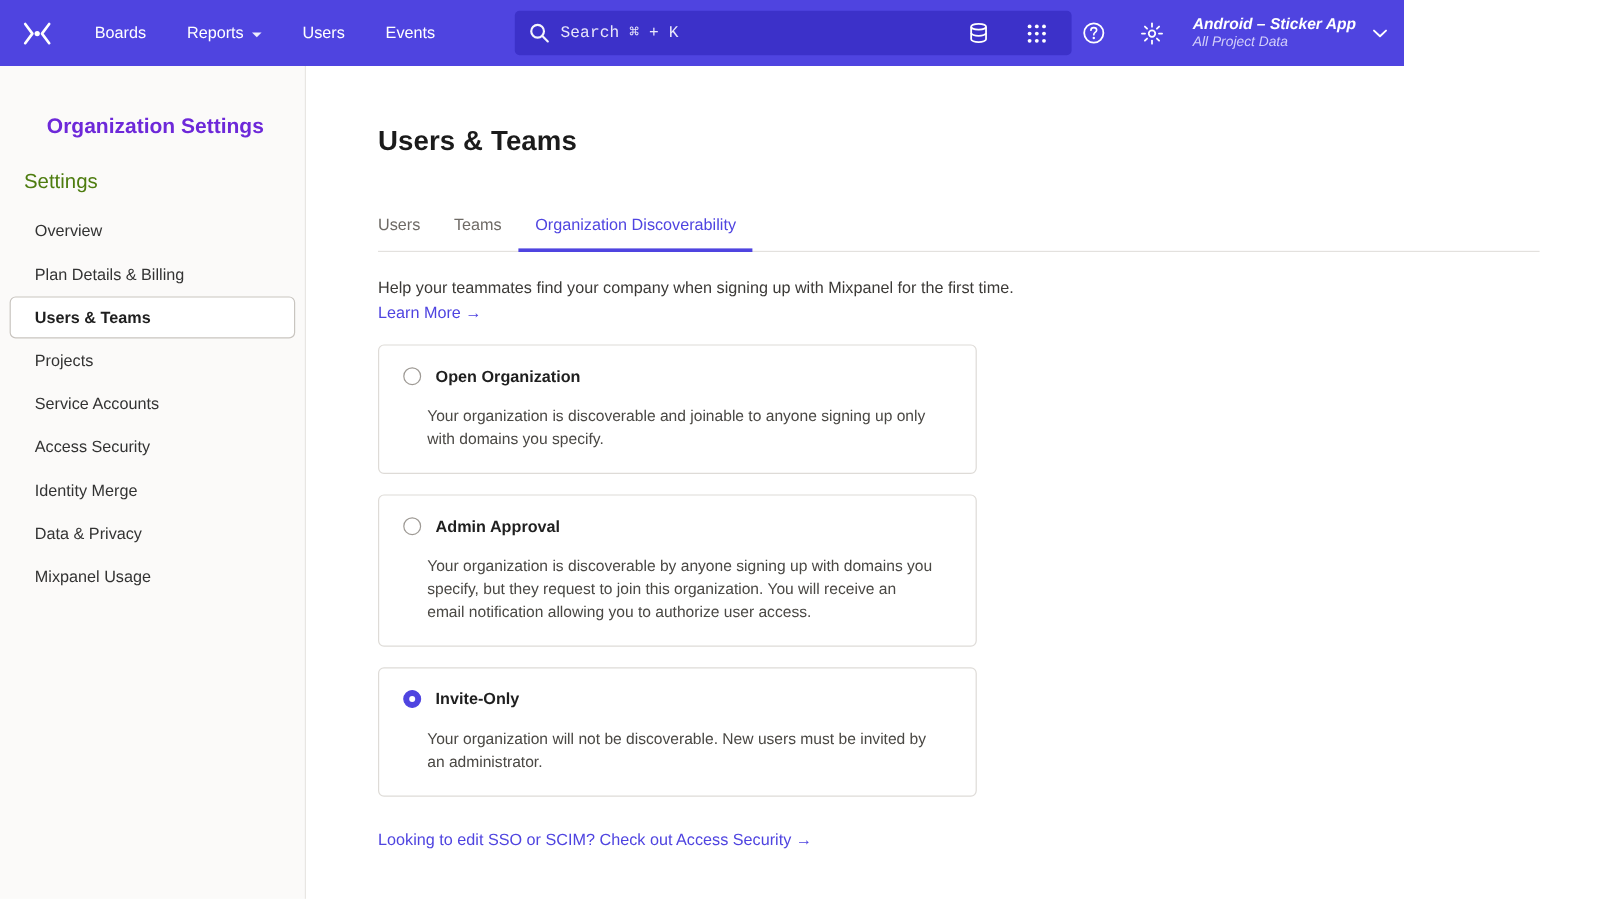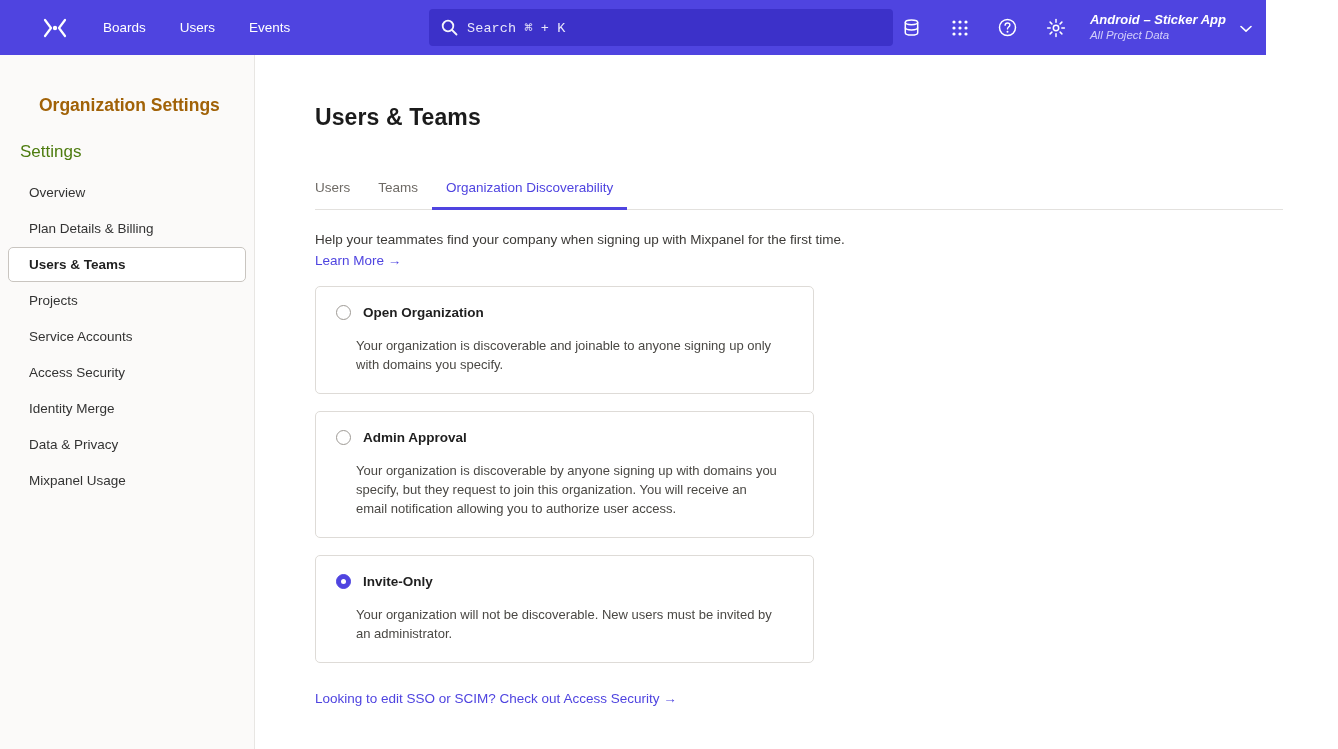--- a/index.html
+++ b/index.html
@@ -8,25 +8,24 @@
     width: 1338px; height: 749px;
     overflow: hidden;
     font-family: "Liberation Sans", sans-serif;
     background: #ffffff;
     color: #2b2b2b;
   }
 
   
   .topbar {
     position: absolute; top: 0; left: 0;
-    width: 1266px; height: 55px;
+    width: 1170px; height: 55px;
     background: #4f44e0;
     display: flex; align-items: center;
     color: #ffffff;
-    padding-left: 24px;
   }
   .logo {
     width: 62px; height: 55px;
     display: flex; align-items: center; justify-content: center;
   }
   .logo svg { display: block; }
 
   .nav-links { display: flex; align-items: center; height: 55px; }
   .nav-item {
     font-size: 13.5px; color: #ffffff;
@@ -81,21 +80,21 @@
   .project-caret { margin-left: 14px; margin-right: 6px; }
 
   
   .sidebar {
     position: absolute; top: 55px; left: 0;
     width: 255px; height: 694px;
     background: #fbfaf9;
     border-right: 1px solid #e8e6e3;
   }
   .sidebar-title {
-    font-size: 17.5px; font-weight: bold; color: #a16207;
+    font-size: 17.5px; font-weight: bold; color: #6d28d9;
     padding: 40px 0 0 39px;
   }
   .sidebar-section {
     font-size: 17px; color: #4d7c0f;
     padding: 26px 0 0 20px;
   }
   .nav-list { margin-top: 13px; padding: 0 8px; }
   .side-item {
     height: 35px;
     display: flex; align-items: center;
@@ -215,20 +214,24 @@
     <svg width="26" height="26" viewBox="0 0 26 26" aria-hidden="true">
       <path d="M3 5 L9 13 L3 21" fill="none" stroke="#ffffff" stroke-width="2.2" stroke-linecap="round" stroke-linejoin="round"></path>
       <path d="M23 5 L17 13 L23 21" fill="none" stroke="#ffffff" stroke-width="2.2" stroke-linecap="round" stroke-linejoin="round"></path>
       <circle cx="13" cy="13" r="2.2" fill="#ffffff"></circle>
     </svg>
   </div>
 
   <div class="nav-links">
     <div class="nav-item">
       <span>Boards</span>
+    </div>
+    <div class="nav-item">
+      <span>Reports</span>
+      <span class="caret-down"></span>
     </div>
     <div class="nav-item">
       <span>Users</span>
     </div>
     <div class="nav-item">
       <span>Events</span>
     </div>
   </div>
 
   <div class="search-wrap">

